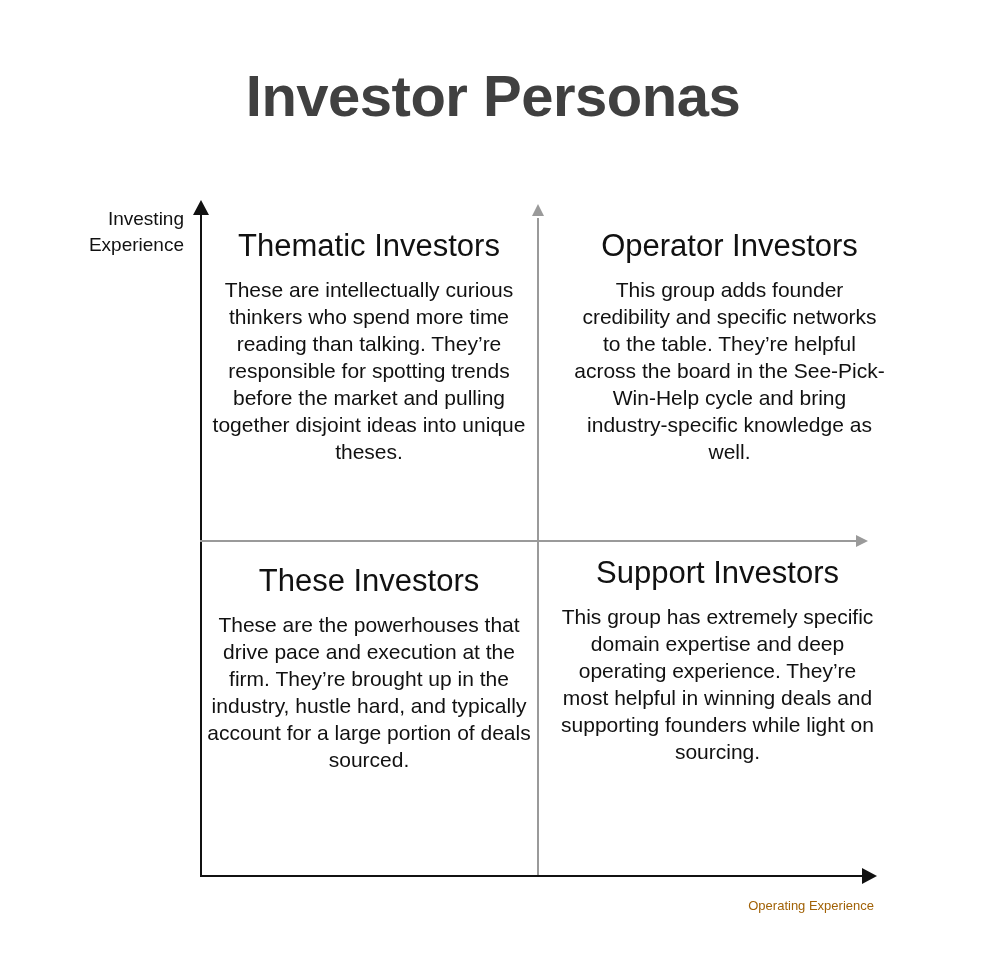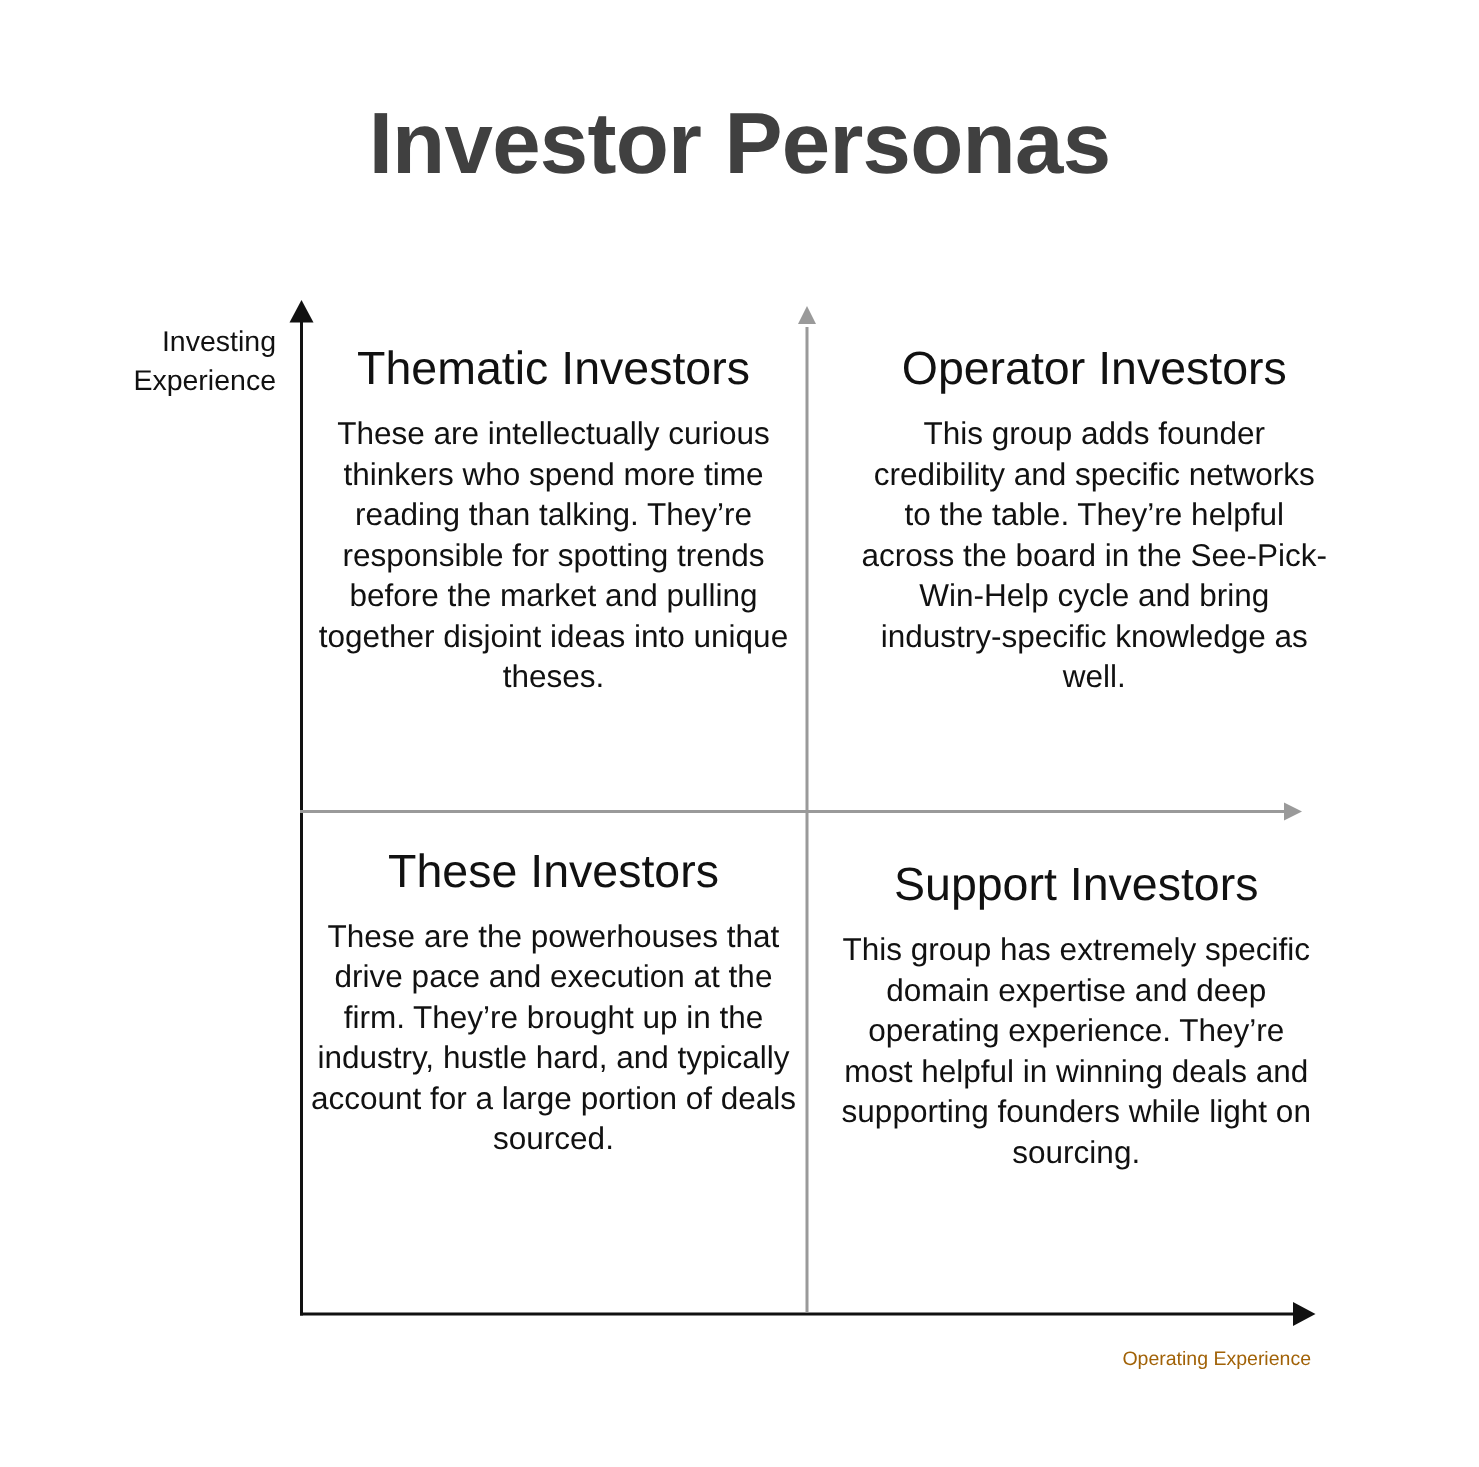--- a/index.html
+++ b/index.html
@@ -25,21 +25,21 @@
     font-size: 58px;
     font-weight: 700;
     letter-spacing: -0.5px;
     color: #404040;
   }
 
   
   #y-axis-label {
     position: absolute;
     left: 52px;
-    top: 216px;
+    top: 206px;
     width: 132px;
     text-align: right;
     font-size: 19px;
     line-height: 26px;
     color: #111111;
   }
   #x-axis-label {
     position: absolute;
     left: 600px;
     top: 898px;
@@ -156,21 +156,21 @@
     top: 228px;
     width: 315px;
   }
   #quadrant-career {
     left: 206px;
     top: 563px;
     width: 326px;
   }
   #quadrant-support {
     left: 560px;
-    top: 572px;
+    top: 555px;
     width: 315px;
   }
 </style>
 </head>
 <body>
 
 <div id="page-title">Investor Personas</div>
 
 <div id="y-axis-label">Investing Experience</div>
 <div id="x-axis-label">Operating Experience</div>

